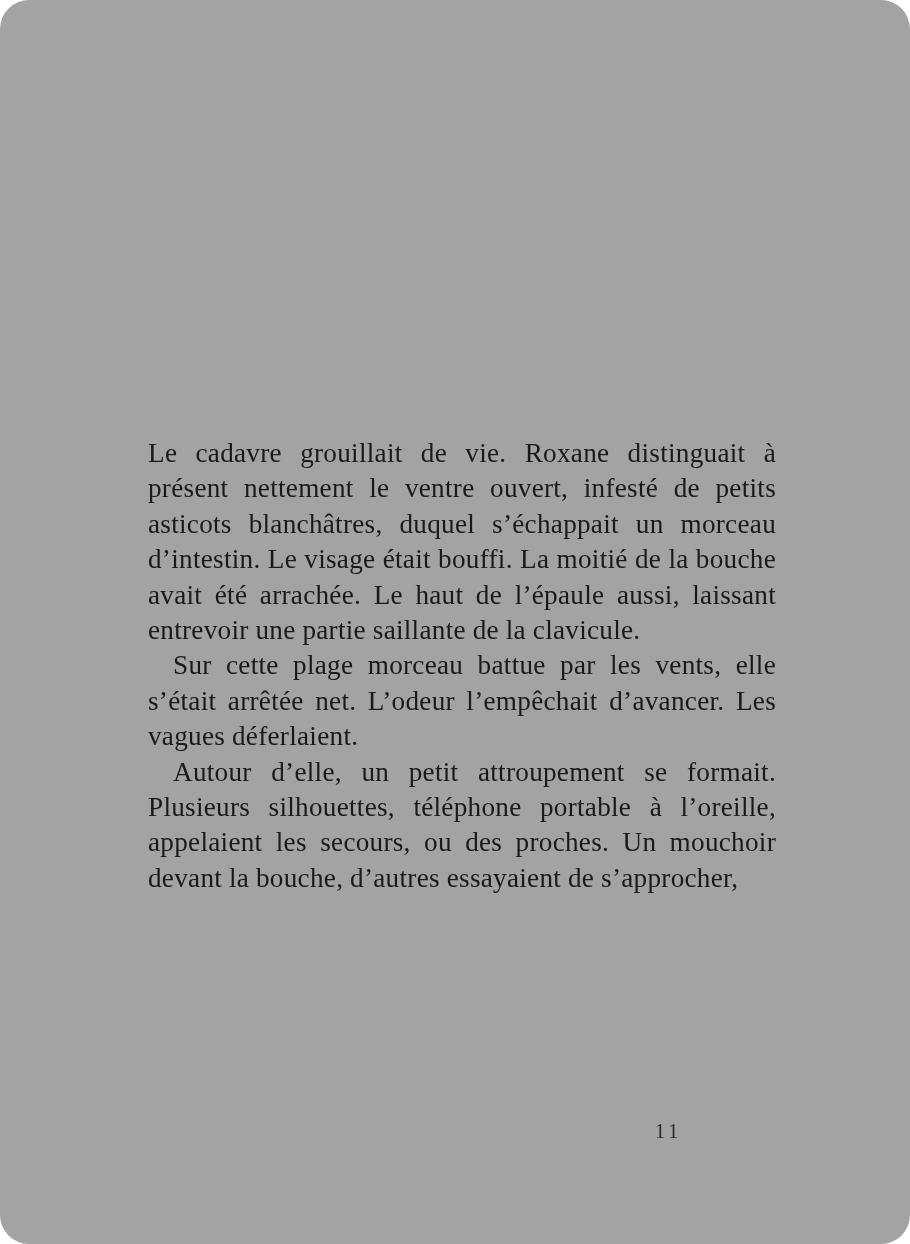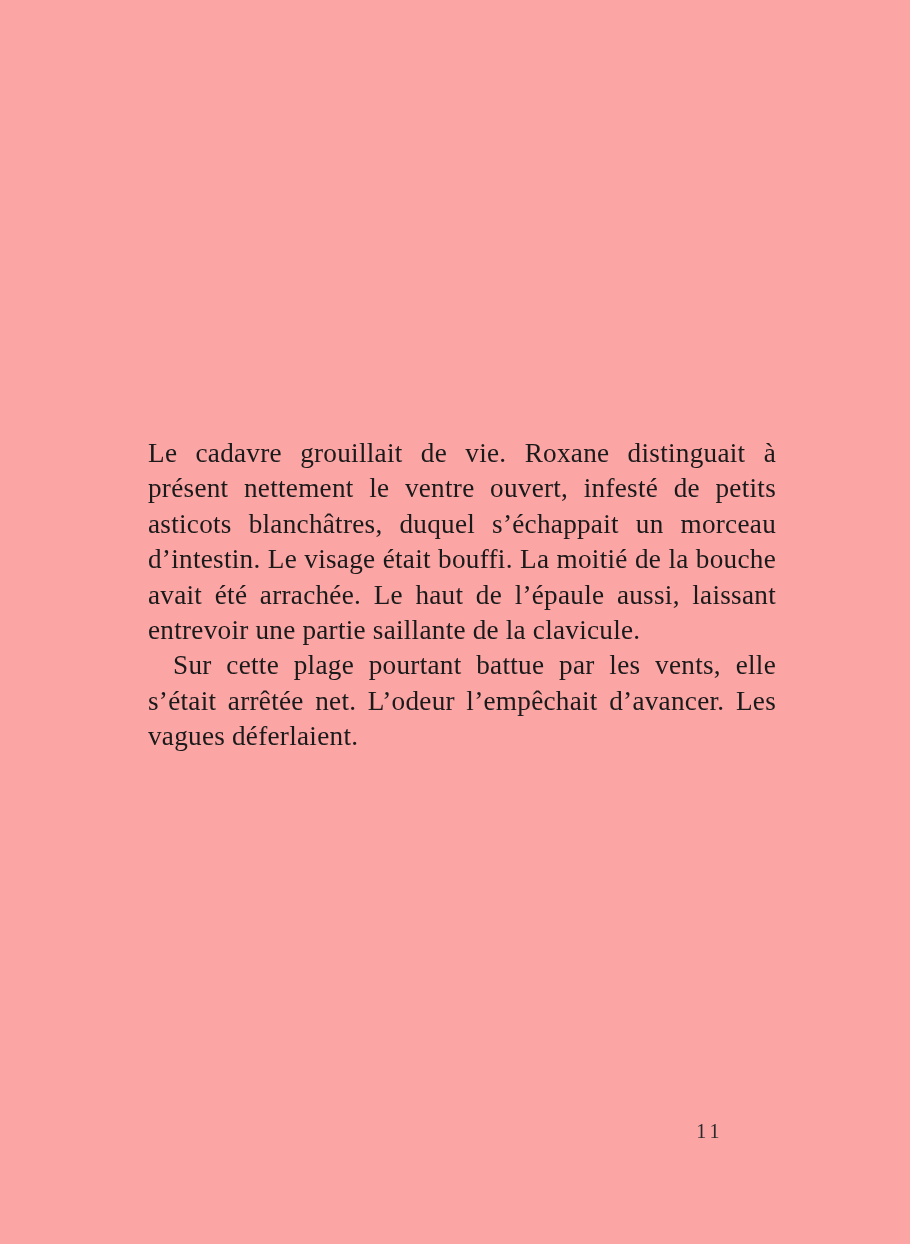--- a/index.html
+++ b/index.html
@@ -9,23 +9,24 @@
     background: #ffffff;
   }
   body {
     font-family: "Liberation Serif", "DejaVu Serif", serif;
     color: #1a1a1a;
   }
   .page {
     position: relative;
     width: 910px;
     height: 1244px;
-    background: #fca5a5;
+    background: #a3a3a3;
     overflow: hidden;
     box-sizing: border-box;
+    border-radius: 29px;
   }
   .text-block {
     position: absolute;
     left: 148px;
     top: 436px;
     width: 628px;
     font-size: 27.2px;
     line-height: 35.4px;
     text-align: justify;
     text-justify: inter-word;
@@ -41,24 +42,24 @@
   }
   .text-block p.indented {
     text-indent: 25px;
   }
   
   .text-block p {
     text-align-last: left;
   }
   .folio {
     position: absolute;
-    right: 142px;
+    right: 135px;
     top: 1118px;
     width: 120px;
-    text-align: center;
+    text-align: left;
     font-family: "Liberation Serif", "DejaVu Serif", serif;
     font-size: 20px;
     line-height: 26px;
     letter-spacing: 4px;
     color: #2a2a2a;
     font-variant-numeric: oldstyle-nums;
     font-feature-settings: "onum" 1;
   }
   .folio .digits {
     display: inline-block;
@@ -66,20 +67,21 @@
     margin-right: -4px;
   }
 </style>
 </head>
 <body>
 
 <div class="page">
 
   <div class="text-block">
     <p>Le cadavre grouillait de vie. Roxane distinguait à présent nettement le ventre ouvert, infesté de petits asticots blanchâtres, duquel s’échappait un morceau d’intestin. Le visage était bouffi. La moitié de la bouche avait été arrachée. Le haut de l’épaule aussi, laissant entrevoir une partie saillante de la clavicule.</p>
-    <p class="indented">Sur cette plage pourtant battue par les vents, elle s’était arrêtée net. L’odeur l’empêchait d’avancer. Les vagues déferlaient.</p>
+    <p class="indented">Sur cette plage morceau battue par les vents, elle s’était arrêtée net. L’odeur l’empêchait d’avancer. Les vagues déferlaient.</p>
+    <p class="indented">Autour d’elle, un petit attroupement se formait. Plusieurs silhouettes, téléphone portable à l’oreille, appelaient les secours, ou des proches. Un mouchoir devant la bouche, d’autres essayaient de s’approcher,</p>
   </div>
 
   <div class="folio">
     <span class="digits">11</span>
   </div>
 
 </div>
 
 </body></html>

